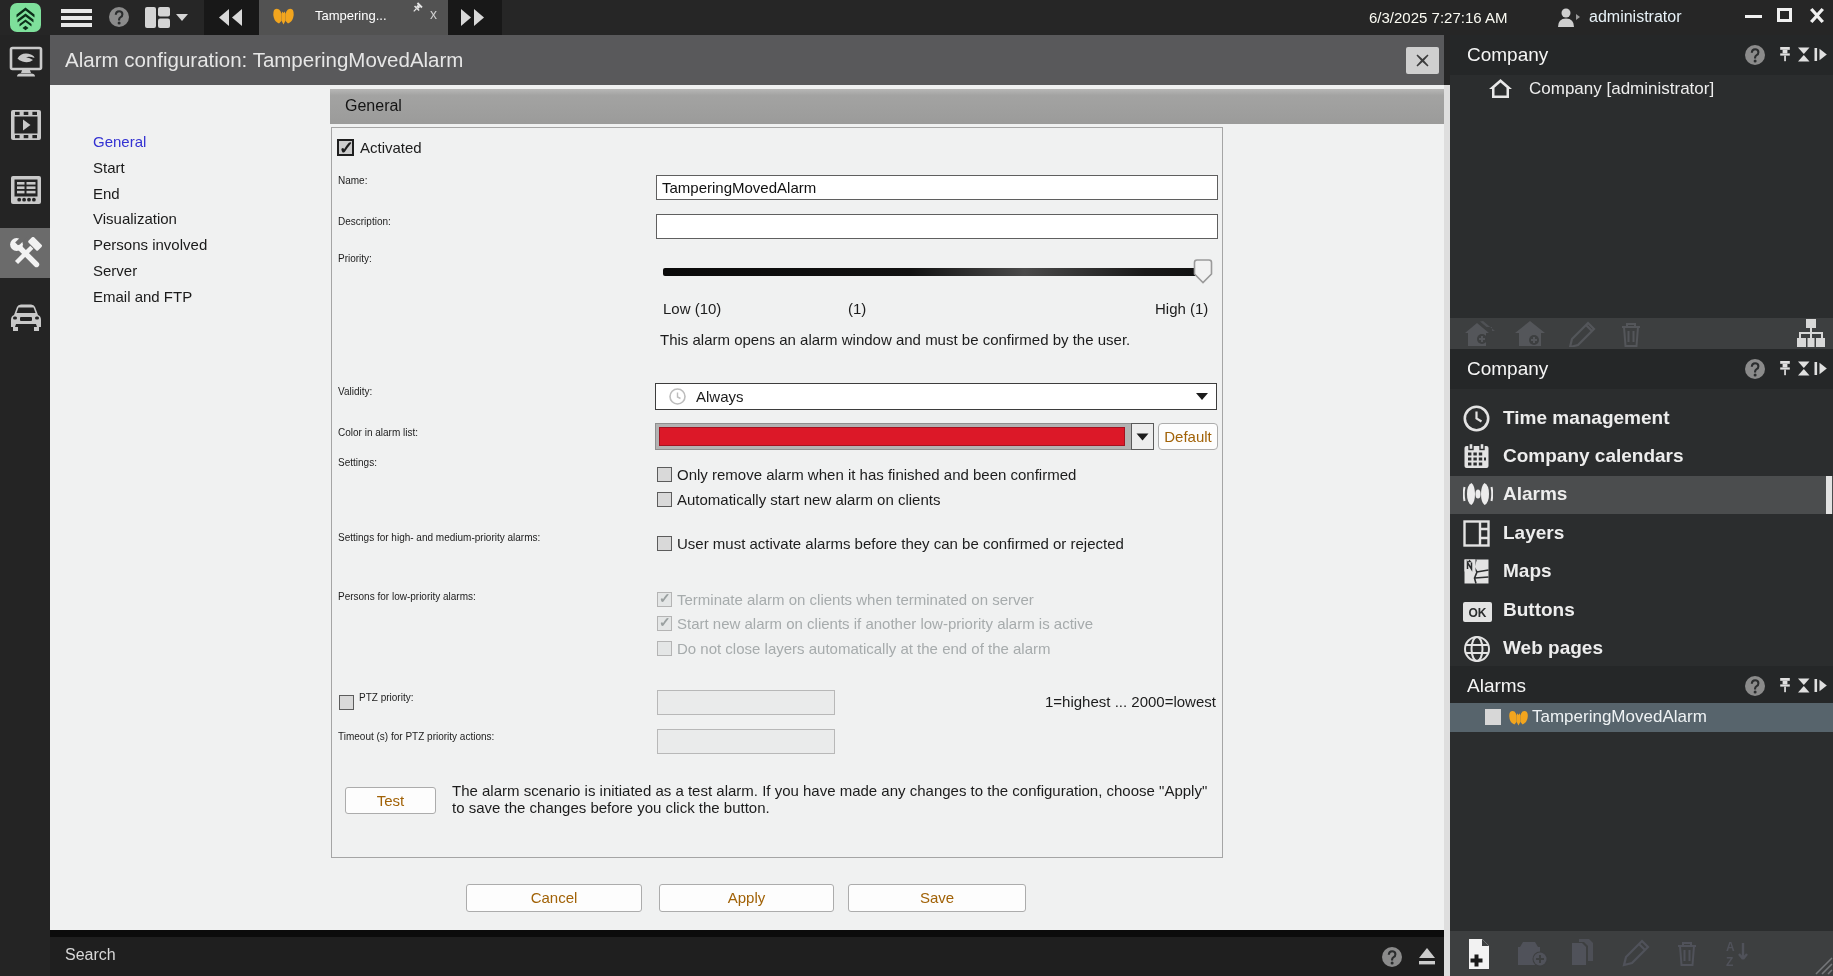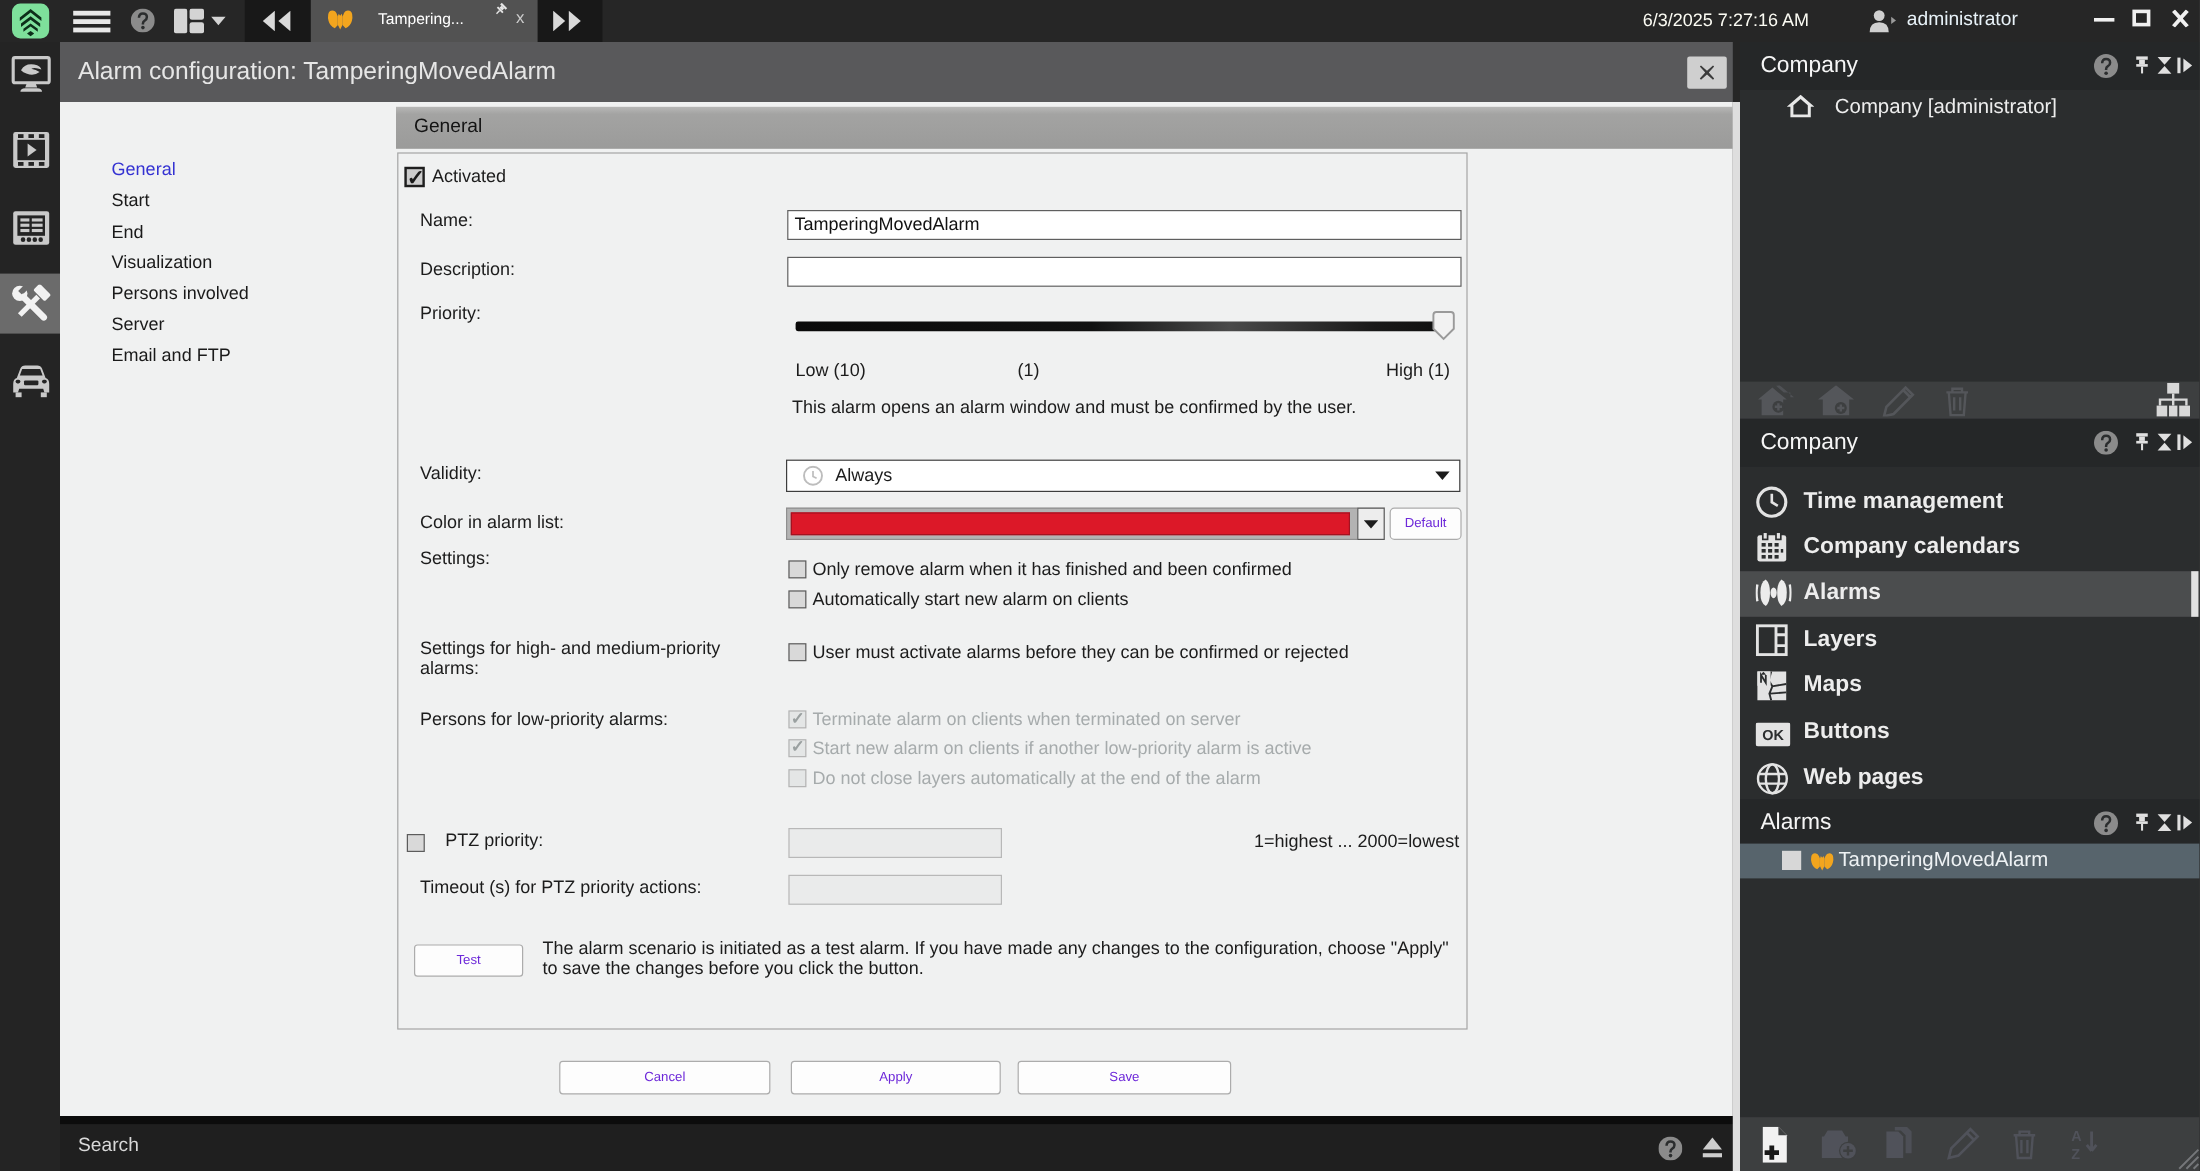--- a/index.html
+++ b/index.html
@@ -28,30 +28,30 @@
 #titlebar { position:absolute; left:50px; top:35px; width:1394px; height:50px; background:#59595b; }
 #titletext { position:absolute; left:15px; top:13px; font-size:20.5px; color:#e6e6e6; }
 #dlgclose { position:absolute; left:1356px; top:12px; width:33px; height:27px; background:#cfcfcf; border-radius:2px; }
 
 
 #main { position:absolute; left:50px; top:85px; width:1394px; height:845px; background:#f0f1f1; color:#1c1c1c; }
 .nav { position:absolute; left:43px; font-size:15px; color:#1a1a1a; }
 #tabhdr { position:absolute; left:280px; top:4px; width:1114px; height:35px; background:linear-gradient(180deg,#b7b7b6 0%,#a3a3a2 18%,#9b9b9a 100%); }
 #tabhdrtext { position:absolute; left:15px; top:8px; font-size:16px; color:#141414; }
 #formbox { position:absolute; left:281px; top:42px; width:892px; height:731px; border:1px solid #a5a5a5; }
-.flabel { position:absolute; left:288px; font-size:15px; color:#1c1c1c;margin-left:12px; }
+.flabel { position:absolute; left:288px; font-size:10px; color:#1c1c1c; }
 .cb { position:absolute; width:15px; height:15px; background:#d9d9d9; border:1px solid #5c5c5c; }
 .cbd { position:absolute; width:15px; height:15px; background:#e4e6e6; border:1px solid #b4b4b4; }
 .ck { position:absolute; font-size:14px; font-weight:bold; color:#1a1a1a; }
 .ckd { position:absolute; font-size:14px; font-weight:bold; color:#9aa0a0; }
 .ftext { position:absolute; font-size:15px; color:#1c1c1c; }
 .fgray { position:absolute; font-size:15px; color:#a6abac; }
 .inp { position:absolute; left:606px; width:562px; height:25px; background:#fff; border:1px solid #5f5f5f; font-size:15px; color:#111; padding:3px 5px; }
 .inpd { position:absolute; left:607px; width:178px; height:25px; background:#eaebeb; border:1px solid #b8b8b8; }
-.btn { position:absolute; background:#fdfdfd; border:1px solid #acacac; border-radius:3px; text-align:center; font-size:11px; color:#6d28d9; }
+.btn { position:absolute; background:#fdfdfd; border:1px solid #acacac; border-radius:3px; text-align:center; font-size:15px; color:#a16207; }
 
 
 #blackstrip { position:absolute; left:50px; top:930px; width:1394px; height:7px; background:#0c0c0c; }
 #searchbar { position:absolute; left:50px; top:937px; width:1394px; height:39px; background:#1f1f1f; }
 #searchtext { position:absolute; left:15px; top:9px; font-size:16px; color:#d8d8d8; }
 
 
 #split { position:absolute; left:1444px; top:85px; width:6px; height:891px; background:#dedede; }
 
 

